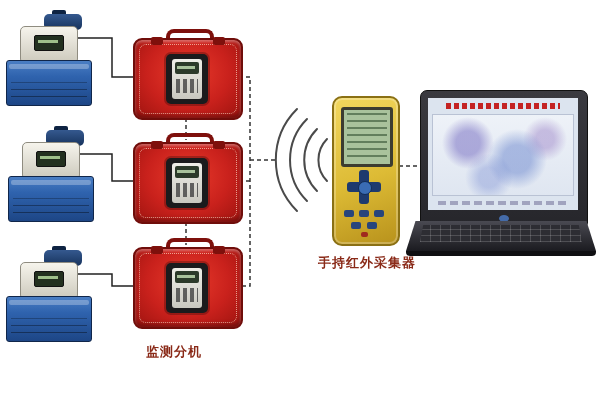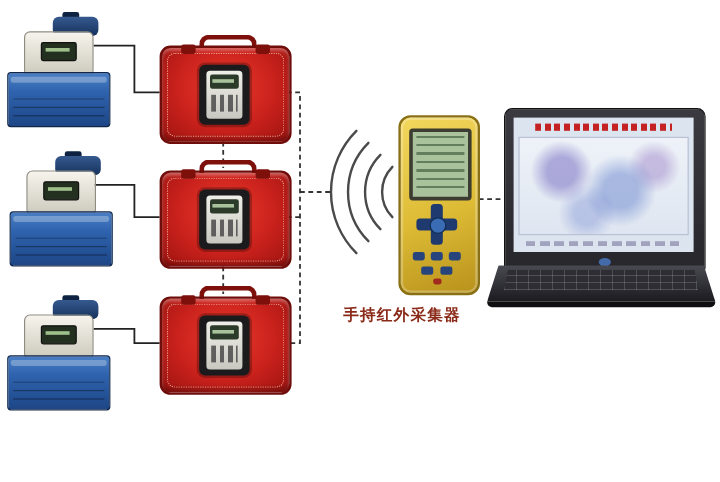--- a/index.html
+++ b/index.html
@@ -66,21 +66,21 @@
   .sw-status{position:absolute;left:10px;bottom:5px;width:130px;height:4px;background:repeating-linear-gradient(90deg,#88a 0 8px,transparent 8px 12px);opacity:.7;}
   .lap-logo{position:absolute;left:50%;bottom:3px;transform:translateX(-50%);width:10px;height:7px;background:#4a78c0;border-radius:50%;opacity:.85;}
   .lap-base{position:absolute;left:0;top:131px;width:190px;height:30px;background:linear-gradient(#4a4a52,#1b1b20);clip-path:polygon(5% 0,95% 0,100% 100%,0 100%);}
   .lap-kbd{position:absolute;left:14px;top:135px;width:162px;height:17px;clip-path:polygon(2% 0,98% 0,100% 100%,0 100%);background-color:#2d2d33;background-image:repeating-linear-gradient(90deg,rgba(255,255,255,.16) 0 1px,transparent 1px 10px),repeating-linear-gradient(0deg,rgba(255,255,255,.16) 0 1px,transparent 1px 6px);}
   .lap-front{position:absolute;left:0;top:161px;width:190px;height:5px;background:#0f0f12;border-radius:0 0 4px 4px;}
 
   
   .dlabel{position:absolute;color:var(--label-text,#8A2A18);font-weight:bold;font-size:13px;letter-spacing:1px;white-space:nowrap;}
   .lab-flow{left:8px;top:363px;}
   .lab-monitor{left:146px;top:343px;}
-  .lab-handheld{left:286px;top:254px;}
+  .lab-handheld{left:318px;top:254px;}
 </style>
 </head>
 <body>
 
 <div id="canvas">
 
   <svg class="overlay" width="600" height="402" viewBox="0 0 600 402">
     <path class="ln-solid" d="M78 38 H112 V77 H133"></path>
     <path class="ln-solid" d="M78 154 H112 V181 H133"></path>
     <path class="ln-solid" d="M78 274 H112 V286 H133"></path>
@@ -194,15 +194,16 @@
         <div class="sw-body"></div>
         <div class="sw-status"></div>
       </div>
       <div class="lap-logo"></div>
     </div>
     <div class="lap-base"></div>
     <div class="lap-kbd"></div>
     <div class="lap-front"></div>
   </div>
 
+  <div class="dlabel lab-monitor">监测分机</div>
   <div class="dlabel lab-handheld">手持红外采集器</div>
 
 </div>
 
 </body></html>

